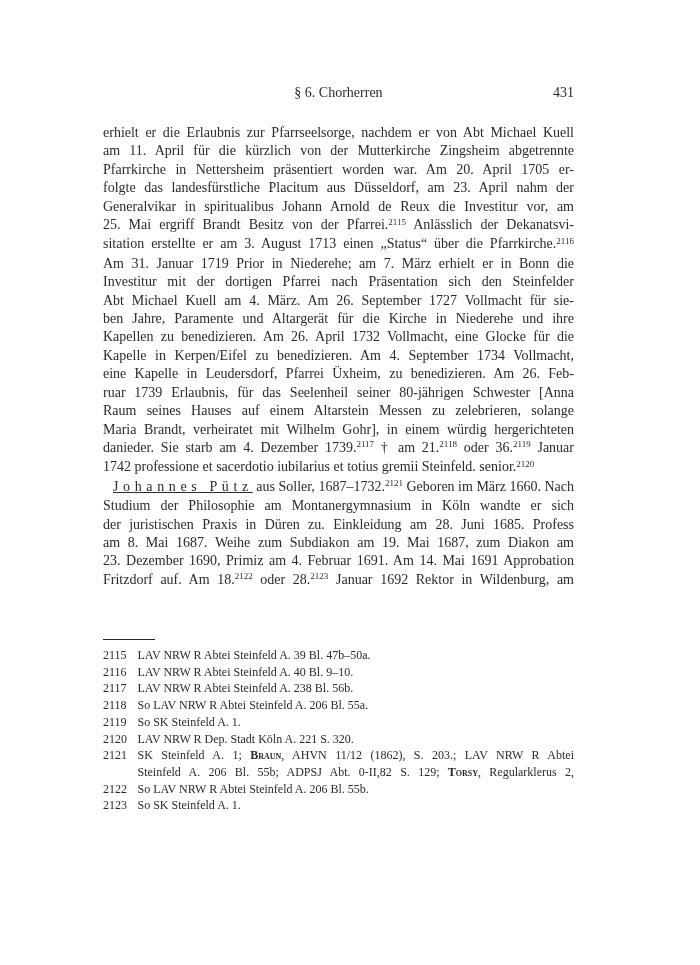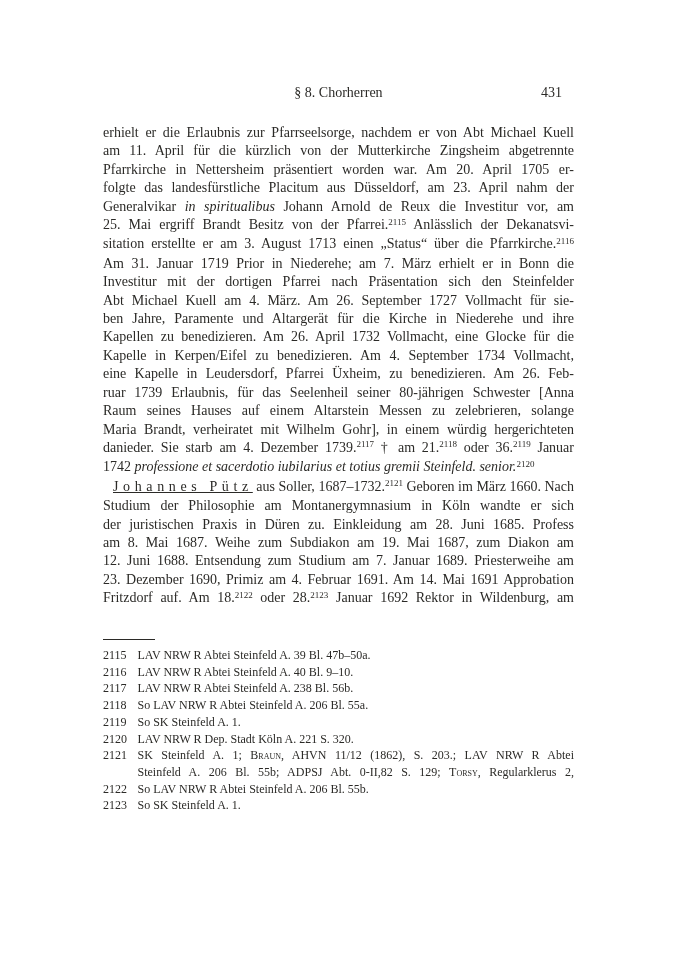--- a/index.html
+++ b/index.html
@@ -12,53 +12,53 @@
     font-family: "Liberation Serif", serif;
     overflow: hidden;
   }
   .running-header {
     position: absolute;
     top: 85px; left: 103px; width: 471px;
     font-size: 14px;
     line-height: 16px;
   }
   .header-title { display: block; text-align: center; }
-  .page-number { position: absolute; right: 12px; top: 0; }
+  .page-number { position: absolute; right: 0; top: 0; }
   .body-text {
     position: absolute;
     top: 124px; left: 103px; width: 471px;
     font-size: 14px;
   }
   .line { line-height: 18.4px; }
   .line.j { text-align: justify; text-align-last: justify; }
   .line.indent { text-indent: 10px; }
-  .seg-i  { font-style: italic; }
+  .seg-i  { }
   .seg-sup { font-size: 9px; position: relative; top: -4.5px; letter-spacing: 0; }
   .seg-sp { letter-spacing: 0.33em; text-decoration: underline; }
-  .seg-sc { font-variant: small-caps; }
+  .seg-sc { font-variant: small-caps; font-weight: bold; }
   .footnote-rule {
     position: absolute;
     top: 639px; left: 103px; width: 52px; height: 0;
     border-top: 1px solid var(--ink, #2b2a27);
   }
   .footnotes {
     position: absolute;
     top: 647px; left: 103px; width: 471px;
     font-size: 12px;
   }
   .footnotes .line { line-height: 16.7px; }
   .footnote { position: relative; padding-left: 34.5px; }
   .fn-num { position: absolute; left: 0; top: 0; line-height: 16.7px; }
 </style>
 </head>
 <body>
 
 <div class="page">
   <div class="running-header">
-    <span class="header-title">§ 8. Chorherren</span>
+    <span class="header-title">§ 6. Chorherren</span>
     <span class="page-number">431</span>
   </div>
   <div class="body-text" id="body-text">
       <div class="paragraph">
         <div class="line j"><span class="seg">erhielt er die Erlaubnis zur Pfarrseelsorge, nachdem er von Abt Michael Kuell</span></div>
         <div class="line j"><span class="seg">am 11. April für die kürzlich von der Mutterkirche Zingsheim abgetrennte</span></div>
         <div class="line j"><span class="seg">Pfarrkirche in Nettersheim präsentiert worden war. Am 20. April 1705 er-</span></div>
         <div class="line j"><span class="seg">folgte das landesfürstliche Placitum aus Düsseldorf, am 23. April nahm der</span></div>
         <div class="line j"><span class="seg">Generalvikar </span><span class="seg seg-i">in spiritualibus</span><span class="seg"> Johann Arnold de Reux die Investitur vor, am</span></div>
         <div class="line j"><span class="seg">25. Mai ergriff Brandt Besitz von der Pfarrei.</span><span class="seg seg-sup">2115</span><span class="seg"> Anlässlich der Dekanatsvi-</span></div>
@@ -74,21 +74,20 @@
         <div class="line j"><span class="seg">Raum seines Hauses auf einem Altarstein Messen zu zelebrieren, solange</span></div>
         <div class="line j"><span class="seg">Maria Brandt, verheiratet mit Wilhelm Gohr], in einem würdig hergerichteten</span></div>
         <div class="line j"><span class="seg">danieder. Sie starb am 4. Dezember 1739.</span><span class="seg seg-sup">2117</span><span class="seg"> † am 21.</span><span class="seg seg-sup">2118</span><span class="seg"> oder 36.</span><span class="seg seg-sup">2119</span><span class="seg"> Januar</span></div>
         <div class="line"><span class="seg">1742 </span><span class="seg seg-i">professione et sacerdotio iubilarius et totius gremii Steinfeld. senior.</span><span class="seg seg-sup">2120</span></div>
       </div>
       <div class="paragraph">
         <div class="line j indent"><span class="seg seg-sp">Johannes Pütz</span><span class="seg"> aus Soller, 1687–1732.</span><span class="seg seg-sup">2121</span><span class="seg"> Geboren im März 1660. Nach</span></div>
         <div class="line j"><span class="seg">Studium der Philosophie am Montanergymnasium in Köln wandte er sich</span></div>
         <div class="line j"><span class="seg">der juristischen Praxis in Düren zu. Einkleidung am 28. Juni 1685. Profess</span></div>
         <div class="line j"><span class="seg">am 8. Mai 1687. Weihe zum Subdiakon am 19. Mai 1687, zum Diakon am</span></div>
-        <div class="line j"><span class="seg">12. Juni 1688. Entsendung zum Studium am 7. Januar 1689. Priesterweihe am</span></div>
         <div class="line j"><span class="seg">23. Dezember 1690, Primiz am 4. Februar 1691. Am 14. Mai 1691 Approbation</span></div>
         <div class="line j"><span class="seg">Fritzdorf auf. Am 18.</span><span class="seg seg-sup">2122</span><span class="seg"> oder 28.</span><span class="seg seg-sup">2123</span><span class="seg"> Januar 1692 Rektor in Wildenburg, am</span></div>
       </div>
     </div>
   <div class="footnote-rule"></div>
   <div class="footnotes" id="footnotes">
       <div class="footnote">
         <span class="fn-num">2115</span>
         <div class="line"><span class="seg">LAV NRW R Abtei Steinfeld A. 39 Bl. 47b–50a.</span></div>
       </div>

